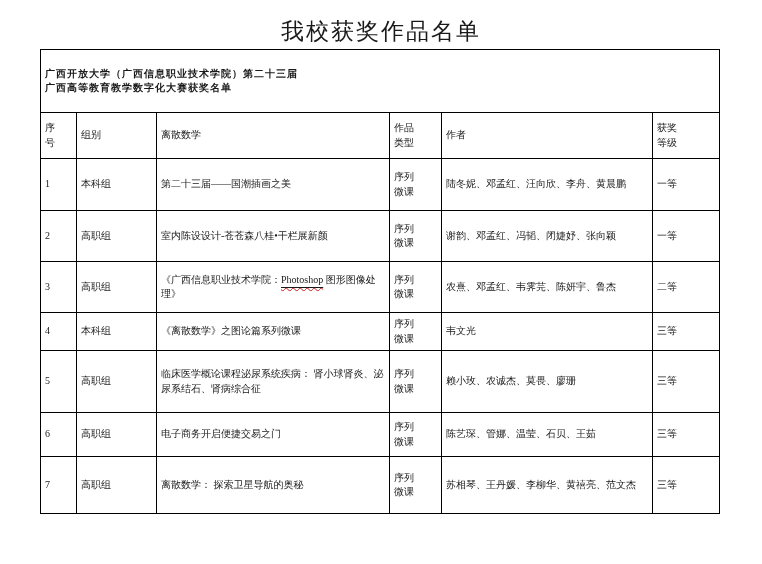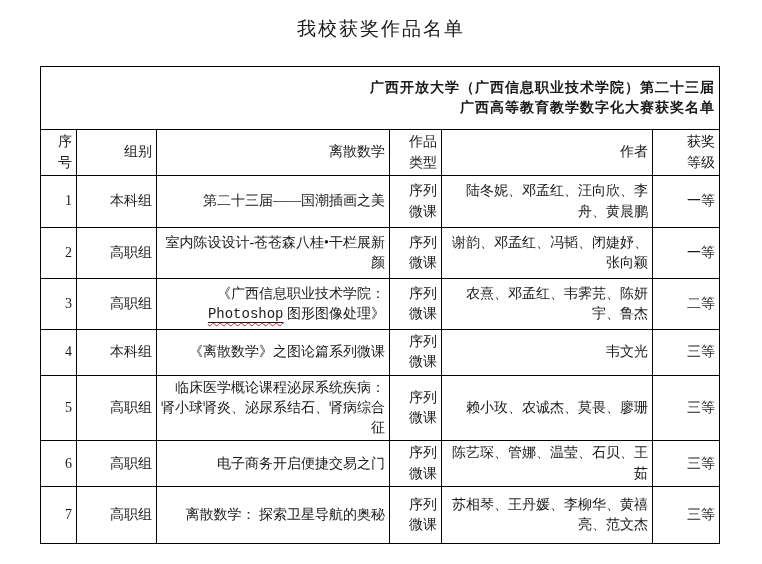--- a/index.html
+++ b/index.html
@@ -8,37 +8,37 @@
     background: #ffffff;
   }
   body {
     width: 762px;
     height: 564px;
     font-family: "Liberation Serif", "DejaVu Serif", serif;
     color: #1a1a1a;
     overflow: hidden;
   }
   .page-title {
-    margin: 16px 0 24px 0;
+    margin: 16px 0 2px 0;
     text-align: center;
-    font-size: 19px;
+    font-size: 23px;
     font-weight: normal;
     letter-spacing: 2px;
   }
   table.awards {
     border-collapse: collapse;
     table-layout: fixed;
     margin-left: 40px;
     width: 679px;
   }
   table.awards td {
     border: 1px solid #000;
-    text-align: right;
+    text-align: left;
     vertical-align: middle;
-    font-size: 14px;
+    font-size: 10px;
     line-height: 1.45;
     padding: 2px 4px;
     word-break: break-word;
   }
   td.tbl-title {
     font-weight: bold;
     font-size: 16px;
     line-height: 1.85;
     letter-spacing: 1px;
     padding: 4px 2px;
@@ -54,21 +54,20 @@
   tr.r-5 { height: 62px; }
   tr.r-6 { height: 44px; }
   tr.r-7 { height: 57px; }
   
   .spellcheck {
     text-decoration-line: underline;
     text-decoration-style: wavy;
     text-decoration-color: #cc1f1f;
     text-decoration-thickness: 1px;
     text-underline-offset: 4px;
-    font-family: Liberation Mono, monospace;
   }
   .spellcheck .en-underline {
     text-decoration-line: underline;
     text-decoration-style: solid;
     text-decoration-color: #1a1a1a;
   }
 </style>
 </head>
 <body>
 

